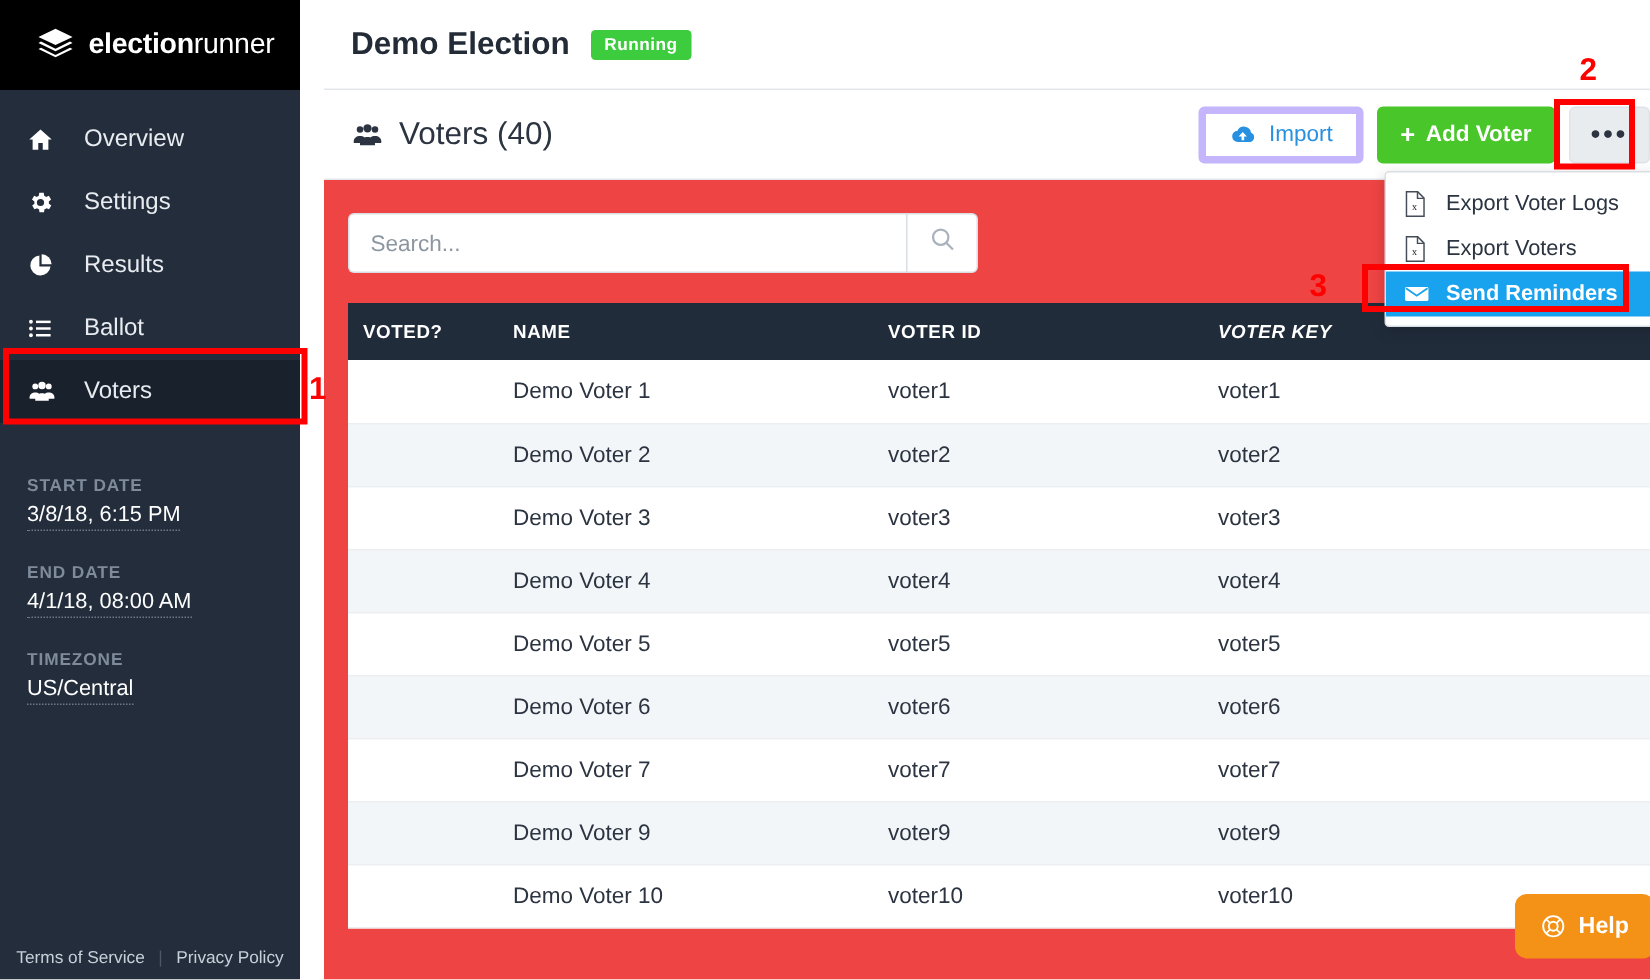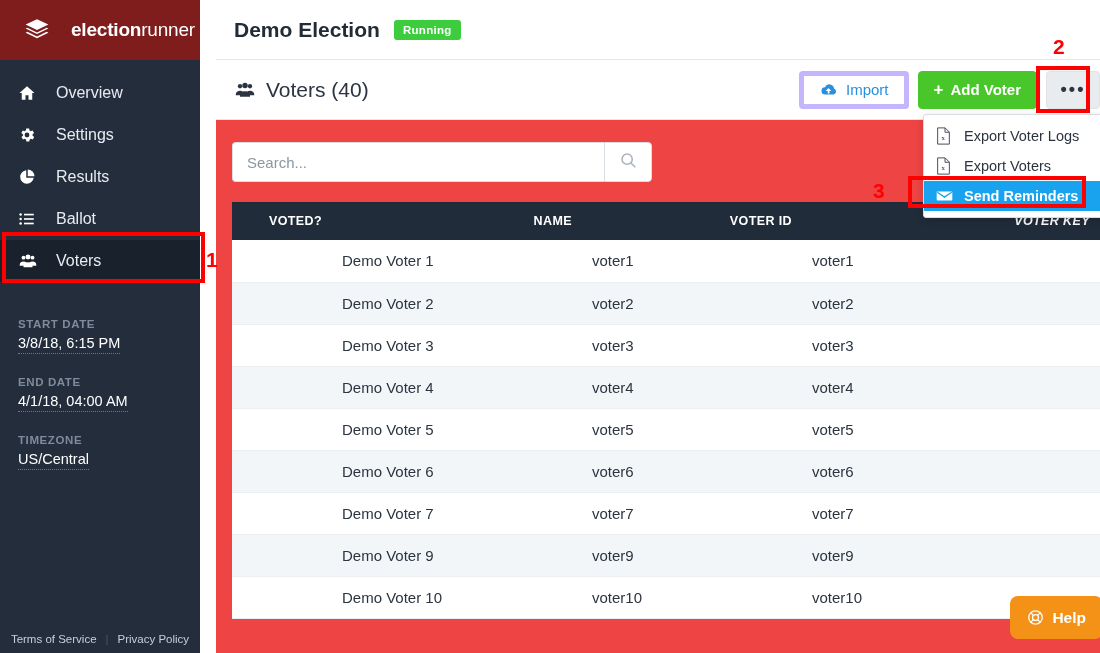--- a/index.html
+++ b/index.html
@@ -12,22 +12,22 @@
   #app { position: relative; width: 1100px; height: 653px; }
 
   
   .sidebar {
     position: absolute; left: 0; top: 0;
     width: 200px; height: 653px;
     background: #232d3b;
   }
   .brand {
     height: 60px; width: 200px;
-    background: #7f1d1d;
-    display: flex; align-items: center; padding-left: 24px; gap: 12px;
+    background: #000000;
+    display: flex; align-items: center; padding-left: 24px;
   }
   .brand-icon { width: 26px; height: 26px; margin-right: 9px; flex: none; }
   .brand-text { font-size: 19px; color: #ffffff; letter-spacing: -0.2px; white-space: nowrap; }
   .brand-text b { font-weight: 700; }
   .brand-text span { font-weight: 400; }
 
   .nav { padding-top: 12px; }
   .nav-item {
     display: flex; align-items: center;
     height: 42px; padding-left: 18px;
@@ -132,21 +132,21 @@
   .search-btn {
     width: 48px; height: 40px; background: #fff;
     border: 1px solid #d9dee3; border-radius: 0 4px 4px 0;
     display: flex; align-items: center; justify-content: center; cursor: pointer;
   }
 
   table.voters { width: 868px; border-collapse: collapse; background: #fff; }
   table.voters thead th {
     background: #212c3b; color: #ffffff;
     font-size: 12.5px; font-weight: 700; letter-spacing: 0.4px;
-    text-align: right; height: 38px; padding: 0 10px;
+    text-align: left; height: 38px; padding: 0 10px;
   }
   table.voters tbody td {
     height: 42px; font-size: 15px; color: #2b3440;
     padding: 0 10px; border-bottom: 1px solid #eceff2;
   }
   table.voters tbody tr:nth-child(even) { background: #f3f6f9; }
   table.voters tbody tr:nth-child(odd) { background: #ffffff; }
   .col-voted { width: 100px; }
   .col-name  { width: 250px; }
   .col-vid   { width: 220px; }
@@ -253,21 +253,21 @@
       </div>
     </nav>
 
     <div class="sb-meta">
       <div class="sb-block">
         <div class="sb-key">START DATE</div>
         <div class="sb-val">3/8/18, 6:15 PM</div>
       </div>
       <div class="sb-block">
         <div class="sb-key">END DATE</div>
-        <div class="sb-val">4/1/18, 04:00 AM</div>
+        <div class="sb-val">4/1/18, 08:00 AM</div>
       </div>
       <div class="sb-block">
         <div class="sb-key">TIMEZONE</div>
         <div class="sb-val">US/Central</div>
       </div>
     </div>
 
     <div class="sb-footer">
       <a>Terms of Service</a>
       <span class="sb-sep">|</span>

